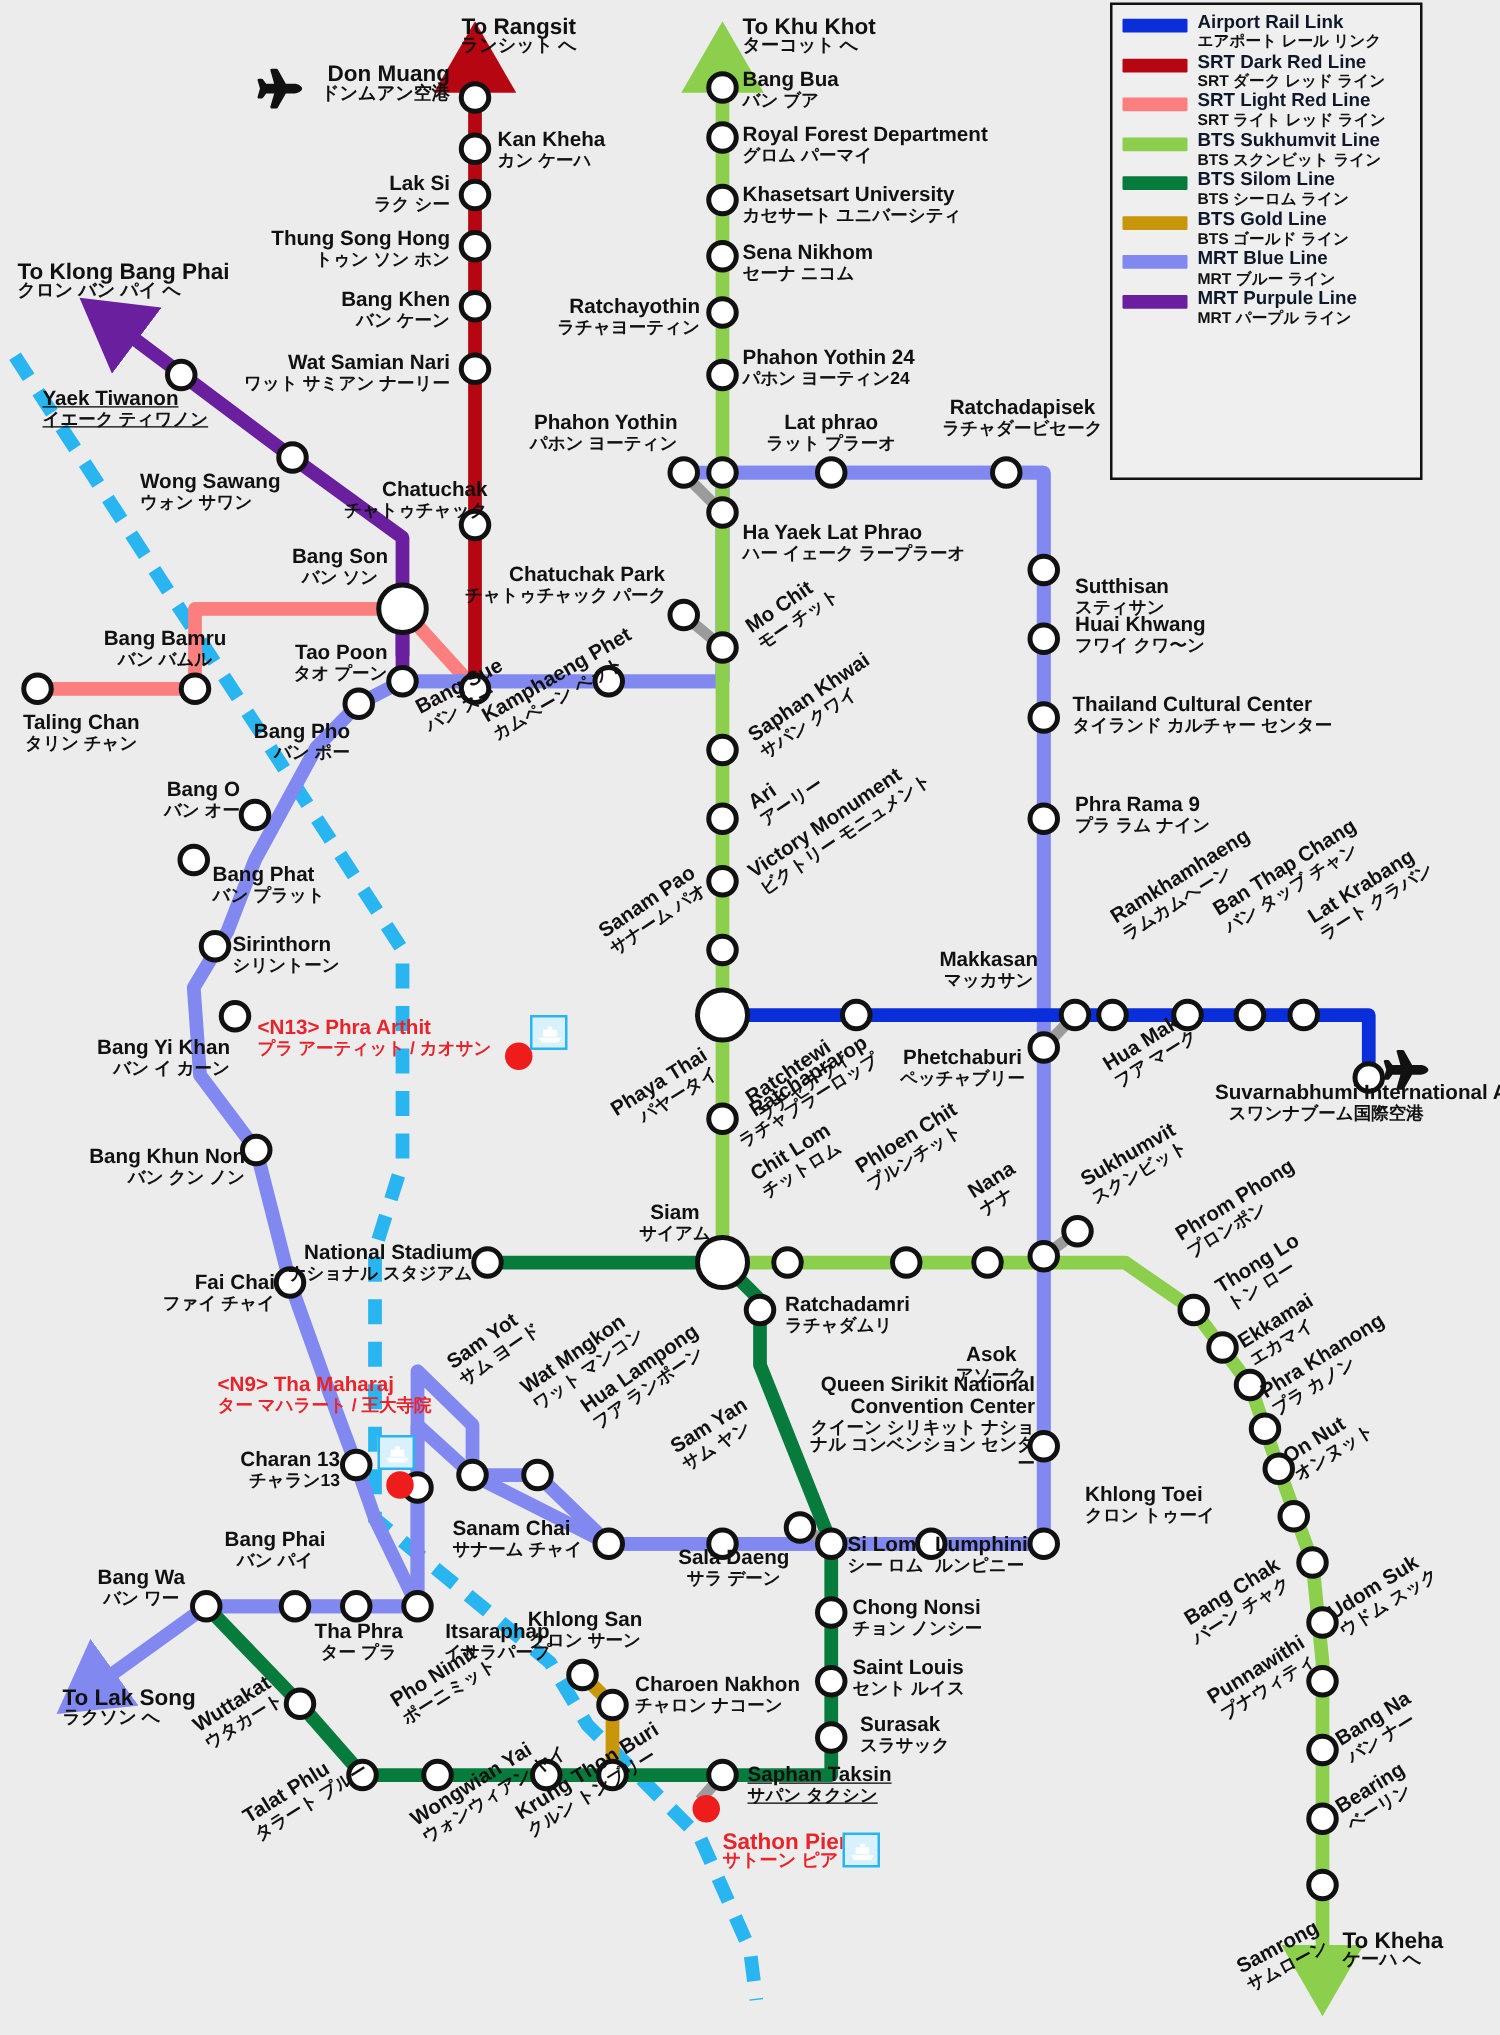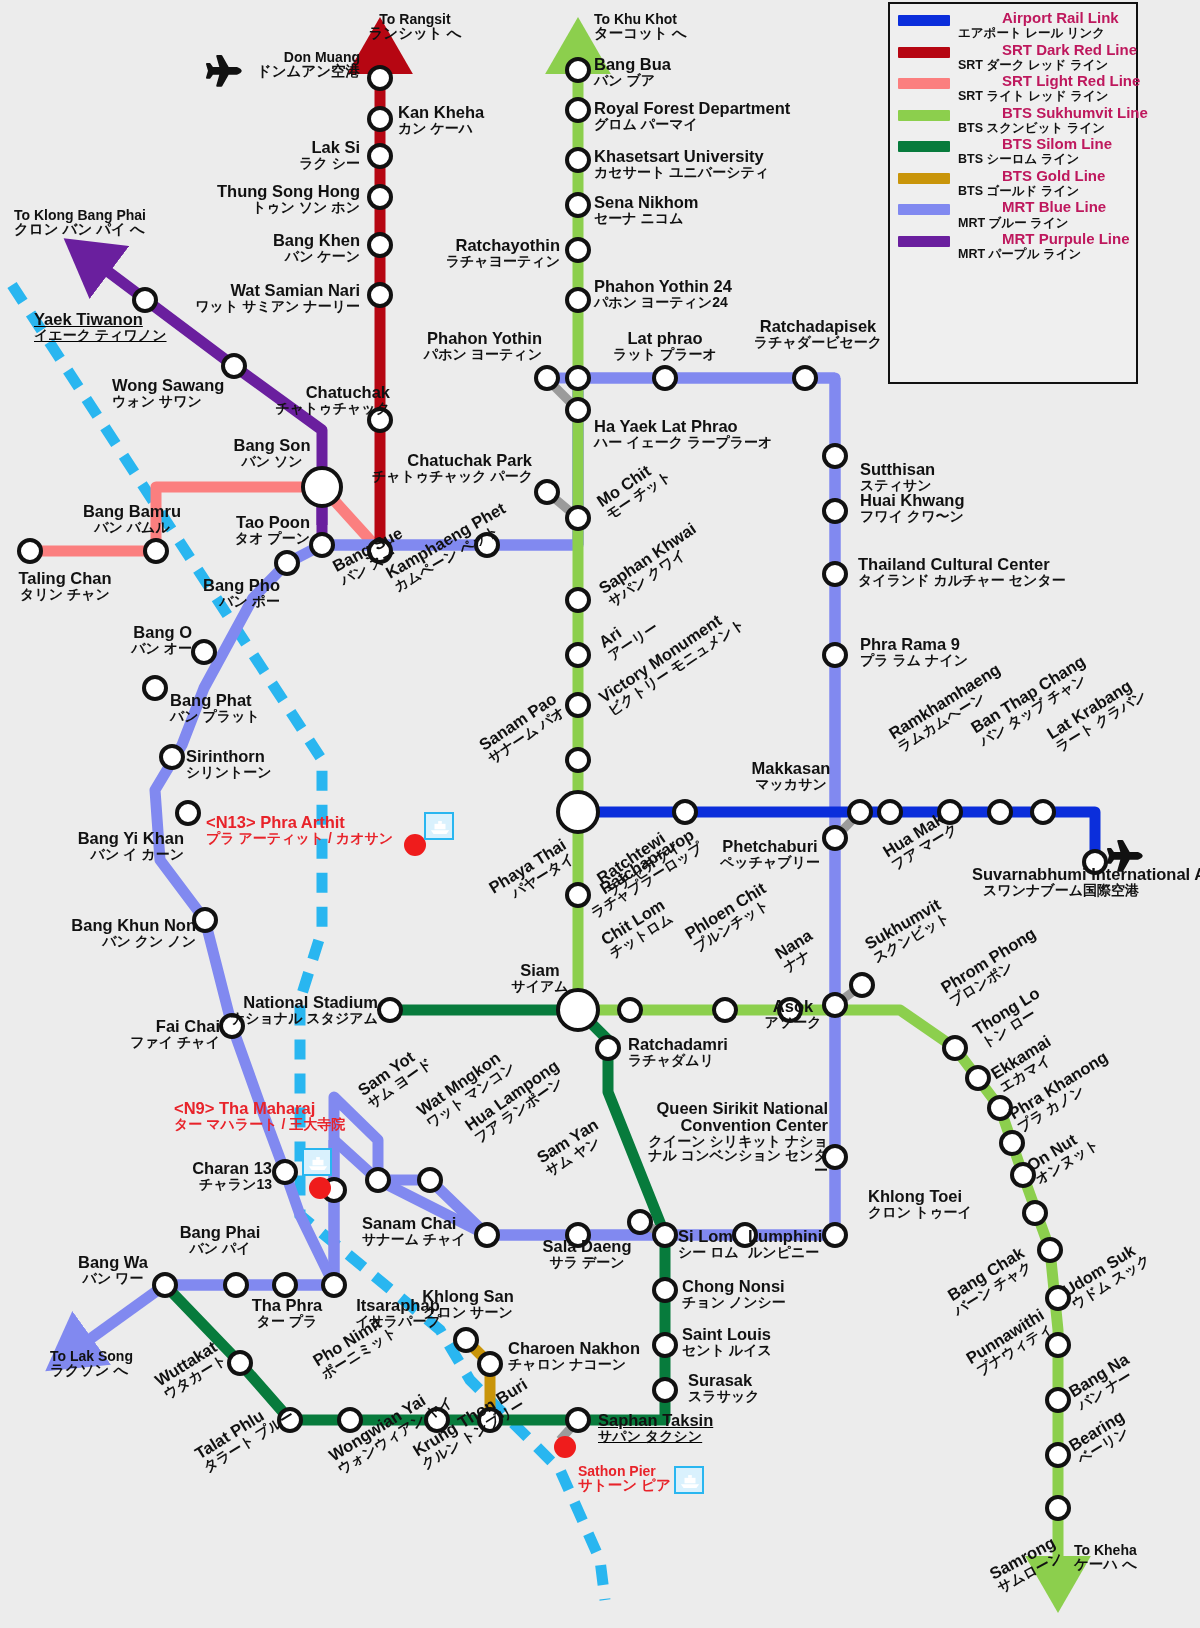--- a/index.html
+++ b/index.html
@@ -5,30 +5,30 @@
   html,body{margin:0;padding:0;background:#fff;}
   body{font-family:"Liberation Sans","DejaVu Sans",sans-serif;}
   #map-root{position:relative;width:1200px;height:1628px;background:#ececec;overflow:hidden;}
   svg#map-svg{position:absolute;left:0;top:0;width:1200px;height:1628px;}
 
   .lbl{position:absolute;pointer-events:none;}
   .lbl .en{font-weight:bold;color:#111;white-space:nowrap;line-height:1.02;}
   .lbl .jp{font-weight:bold;color:#111;white-space:nowrap;line-height:1.05;}
   .lbl.red .en,.lbl.red .jp{color:#e8232a;}
   .sz16 .en{font-size:16.5px;} .sz16 .jp{font-size:14px;}
-  .sz18 .en{font-size:14px;}   .sz18 .jp{font-size:14.5px;}
+  .sz18 .en{font-size:18px;}   .sz18 .jp{font-size:14.5px;}
   .ta-r{text-align:right;}
   .ta-c{text-align:center;}
 
   
   #legend{position:absolute;left:888px;top:2px;width:250px;height:382px;
           background:#efefef;border:2.5px solid #111;box-sizing:border-box;padding:6px 6px 0 8px;}
   .leg-row{display:flex;align-items:flex-start;margin-bottom:1px;}
   .leg-swatch{width:52px;height:11px;margin-top:5px;margin-right:8px;flex:0 0 auto;border-radius:1px;}
-  .leg-txt .en{font-size:15px;font-weight:bold;color:#be185d;line-height:1.08;white-space:nowrap;margin-left:44px;}
+  .leg-txt .en{font-size:15px;font-weight:bold;color:#0f172a;line-height:1.08;white-space:nowrap;}
   .leg-txt .jp{font-size:12.5px;font-weight:bold;color:#111;line-height:1.15;white-space:nowrap;}
 
   
   #watermark{position:absolute;left:978px;top:395px;width:160px;height:62px;background:#fff;
              display:flex;flex-direction:column;align-items:center;justify-content:center;}
   #watermark .wm-top{font-size:19px;font-weight:bold;color:#1b1b1b;letter-spacing:0px;line-height:1;}
   #watermark .wm-url{font-size:13px;color:#333;font-family:"DejaVu Sans Mono",monospace;margin-top:4px;}
 
   
   .pier-ico{position:absolute;width:30px;height:28px;background:#d9f1fd;border:2px solid #29b6f0;box-sizing:border-box;}
@@ -584,21 +584,21 @@
     <div class="jp">チットロム</div>
   </div>
   <div class="lbl sz16" style="left:682px;top:928px;transform:rotate(-32deg);transform-origin:left top;">
     <div class="en">Phloen Chit</div>
     <div class="jp">プルンチット</div>
   </div>
   <div class="lbl sz16" style="left:772px;top:948px;transform:rotate(-32deg);transform-origin:left top;">
     <div class="en">Nana</div>
     <div class="jp">ナナ</div>
   </div>
-  <div class="lbl sz16 ta-c" style="left:748px;top:998px;width:90px;">
+  <div class="lbl sz16 ta-c" style="left:748px;top:1076px;width:90px;">
     <div class="en">Asok</div>
     <div class="jp">アソーク</div>
   </div>
   <div class="lbl sz16" style="left:938px;top:982px;transform:rotate(-32deg);transform-origin:left top;">
     <div class="en">Phrom Phong</div>
     <div class="jp">プロンポン</div>
   </div>
   <div class="lbl sz16" style="left:970px;top:1024px;transform:rotate(-32deg);transform-origin:left top;">
     <div class="en">Thong Lo</div>
     <div class="jp">トン ロー</div>

